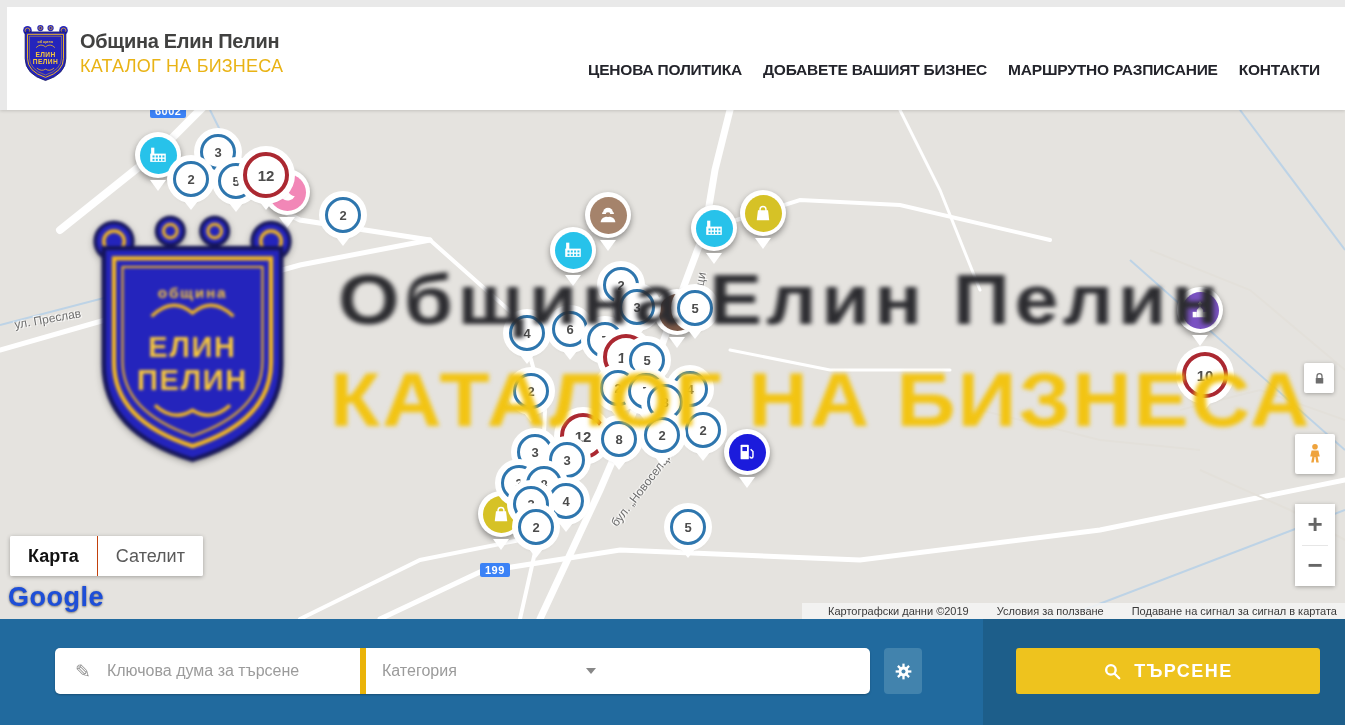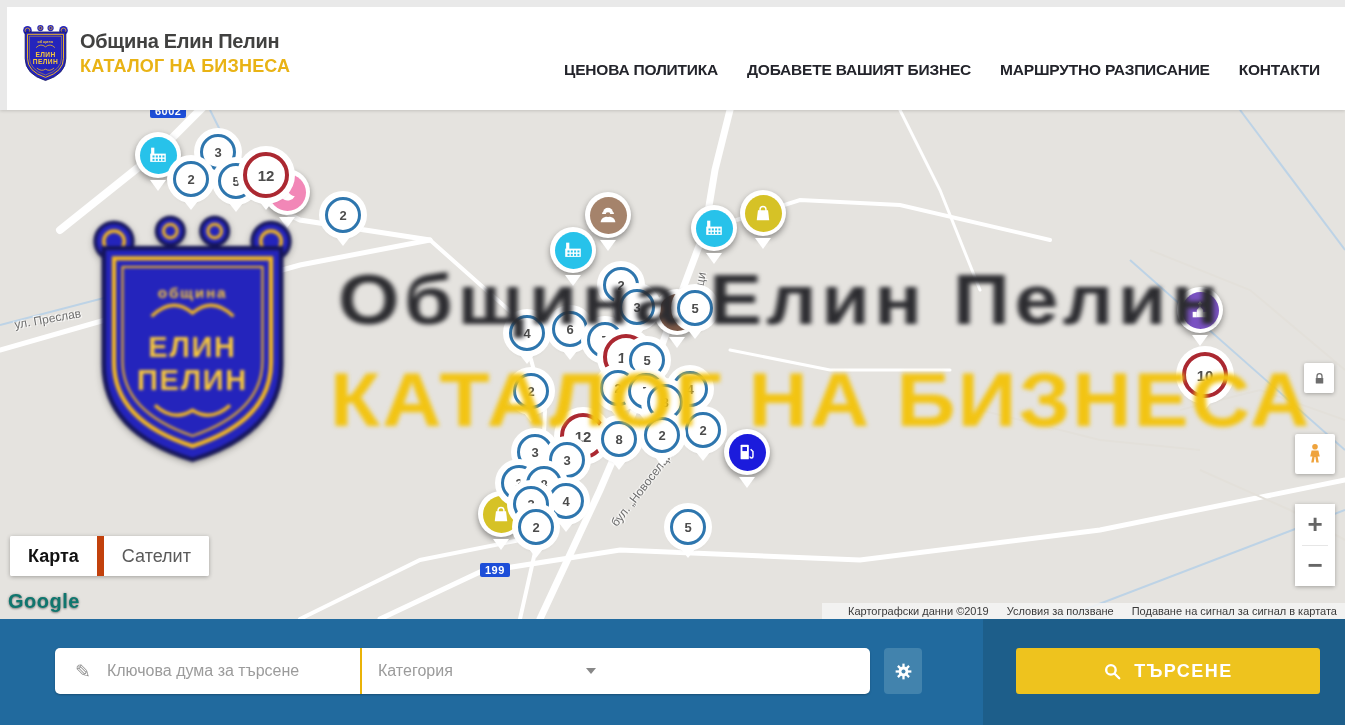--- a/index.html
+++ b/index.html
@@ -8,31 +8,31 @@
 
   
   .header{position:absolute;top:0;left:0;width:1345px;height:110px;background:#fff;
     z-index:10;box-shadow:0 1px 3px rgba(0,0,0,.15);}
   .edge-top{position:absolute;top:0;left:0;width:1345px;height:7px;background:#e9e9e9;z-index:12;}
   .edge-left{position:absolute;top:0;left:0;width:7px;height:110px;background:#e9e9e9;z-index:12;}
   .brand{position:absolute;left:22px;top:24px;display:flex;align-items:center;cursor:pointer;}
   .logo-shield{width:47px;height:59px;}
   .brand-text{margin-left:11px;}
   .brand-title{font-size:20px;font-weight:700;color:#414140;letter-spacing:-0.3px;}
-  .brand-subtitle{font-size:18px;font-weight:700;color:#e9b315;margin-top:3px;letter-spacing:0.2px;}
-  .main-nav{position:absolute;right:25px;top:0;height:140px;display:flex;align-items:center;gap:29px;justify-content:flex-end;}
+  .brand-subtitle{font-size:18px;font-weight:400;color:#e9b315;margin-top:3px;letter-spacing:0.2px;}
+  .main-nav{position:absolute;right:25px;top:0;height:140px;display:flex;align-items:center;gap:21px;justify-content:flex-end;}
   .nav-item{font-size:15.5px;font-weight:700;color:#23242b;letter-spacing:-0.2px;cursor:pointer;white-space:nowrap;}
 
   
   .map{position:absolute;top:110px;left:0;width:1345px;height:509px;background:#e5e3df;overflow:hidden;}
   .roads{position:absolute;top:0;left:0;z-index:1;}
   .layer{position:absolute;top:0;left:0;width:100%;height:100%;}
   #labels-layer{z-index:2;} #pins-layer{z-index:3;} #clusters-layer{z-index:4;}
 
-  .road-label{position:absolute;background:#1d4ed8;color:#fff;font-size:11px;font-weight:700;
+  .road-label{position:absolute;background:#3b82f6;color:#fff;font-size:11px;font-weight:700;
     padding:1px 5px;border-radius:2px;letter-spacing:.5px;}
   .street-label{position:absolute;color:#6e6e6e;font-size:12px;white-space:nowrap;
     text-shadow:1px 1px 1px #fff,-1px -1px 1px #fff;}
 
   .cluster{position:absolute;width:36px;height:36px;background:#fff;border:3px solid #2e76ae;
     border-radius:50%;transform:translate(-50%,-50%);cursor:pointer;
     box-shadow:0 0 0 6px #fff,0 3px 5px rgba(0,0,0,.4);
     display:flex;align-items:center;justify-content:center;
     font-size:13px;font-weight:700;color:#4c4c4c;}
   .cluster::after{content:"";position:absolute;left:50%;bottom:-16px;transform:translateX(-50%);
@@ -55,47 +55,47 @@
     transform-origin:0 0;white-space:nowrap;}
   .wm-line2{position:absolute;left:330px;top:246px;z-index:5;font-size:76px;font-weight:800;
     color:#f2c413;letter-spacing:2px;filter:blur(2.2px);transform:scaleX(1.08);
     transform-origin:0 0;white-space:nowrap;}
 
   
   .map-type{position:absolute;left:10px;top:426px;height:40px;display:flex;background:#fff;
     border-radius:2px;box-shadow:0 1px 4px rgba(0,0,0,.3);z-index:6;overflow:hidden;}
   .mt-btn{padding:0 18px;display:flex;align-items:center;font-size:18px;cursor:pointer;background:#fff;border:none;font-family:inherit;}
   .mt-map{font-weight:700;color:#111;}
-  .mt-sat{color:#5a5a5a;border-left:7px solid #c2410c;}
-  .google-logo{position:absolute;left:8px;bottom:6px;z-index:6;color:#0f766e;font-size:20px;font-weight:700;
+  .mt-sat{color:#5a5a5a;border-left:1px solid #c2410c;}
+  .google-logo{position:absolute;left:8px;bottom:6px;z-index:6;color:#1d4ed8;font-size:27px;font-weight:700;
     letter-spacing:.5px;text-shadow:0 1px 2px rgba(0,0,0,.35),0 0 3px rgba(0,0,0,.25);}
   .ctrl-box{position:absolute;background:#fff;border-radius:2px;box-shadow:0 1px 4px rgba(0,0,0,.3);
     z-index:6;display:flex;align-items:center;justify-content:center;cursor:pointer;}
   .lock-box{left:1304px;top:253px;width:30px;height:30px;}
   .pegman-box{left:1295px;top:324px;width:40px;height:40px;}
   .zoom-box{left:1295px;top:394px;width:40px;height:82px;flex-direction:column;padding:0;}
   .zoom-btn{flex:1;width:100%;display:flex;align-items:center;justify-content:center;
     font-size:26px;font-weight:700;color:#666;background:#fff;border:none;cursor:pointer;font-family:inherit;}
   .zoom-div{width:26px;height:1px;background:#e6e6e6;}
   .attribution{position:absolute;right:0;bottom:0;z-index:6;display:flex;align-items:center;
     height:16px;font-size:11px;color:#3a3a3a;background:rgba(244,244,244,.85);padding:1px 8px;}
-  .attribution span{margin-left:18px;white-space:nowrap;}
+  .attribution span{margin-left:28px;white-space:nowrap;}
   .attribution span:first-child{margin-left:18px;}
   .attr-link{cursor:pointer;}
 
   
   .search-bar{position:absolute;left:0;top:619px;width:1345px;height:106px;background:#216a9e;z-index:11;}
   .right-panel{position:absolute;left:983px;top:0;width:362px;height:106px;background:#1d5e8a;}
   .fields{position:absolute;left:55px;top:29px;width:815px;height:46px;background:#fff;
     border-radius:5px;display:flex;box-shadow:0 1px 2px rgba(0,0,0,.25);}
   .f-key{width:305px;display:flex;align-items:center;padding-left:20px;gap:14px;}
   .pencil{color:#8f8f8f;font-size:19px;line-height:1;}
   .f-key input{border:none;outline:none;font-size:16px;color:#444;width:240px;background:transparent;font-family:inherit;}
   .f-key input::placeholder{color:#9b9b9b;}
-  .f-sel{border-left:2px solid #eab308;display:flex;align-items:center;justify-content:space-between;
+  .f-sel{border-left:6px solid #eab308;display:flex;align-items:center;justify-content:space-between;
     padding:0 16px;font-size:16px;color:#9b9b9b;cursor:pointer;}
   .f-cat{width:252px;} .f-loc{flex:1;}
   .caret{width:0;height:0;border:5px solid transparent;border-top:6px solid #888;margin-top:5px;}
   .gear-btn{position:absolute;left:884px;top:29px;width:38px;height:46px;background:#4283ad;
     border:none;border-radius:4px;display:flex;align-items:center;justify-content:center;cursor:pointer;}
   .search-btn{position:absolute;left:1016px;top:29px;width:304px;height:46px;background:#eec31e;
     border:none;border-radius:3px;color:#fff;font-size:18px;font-weight:700;letter-spacing:1.5px;
     display:flex;align-items:center;justify-content:center;gap:12px;cursor:pointer;font-family:inherit;}
 
   .shield-name{fill:#f6c63d;font-weight:700;font-size:17px;letter-spacing:1px;}

